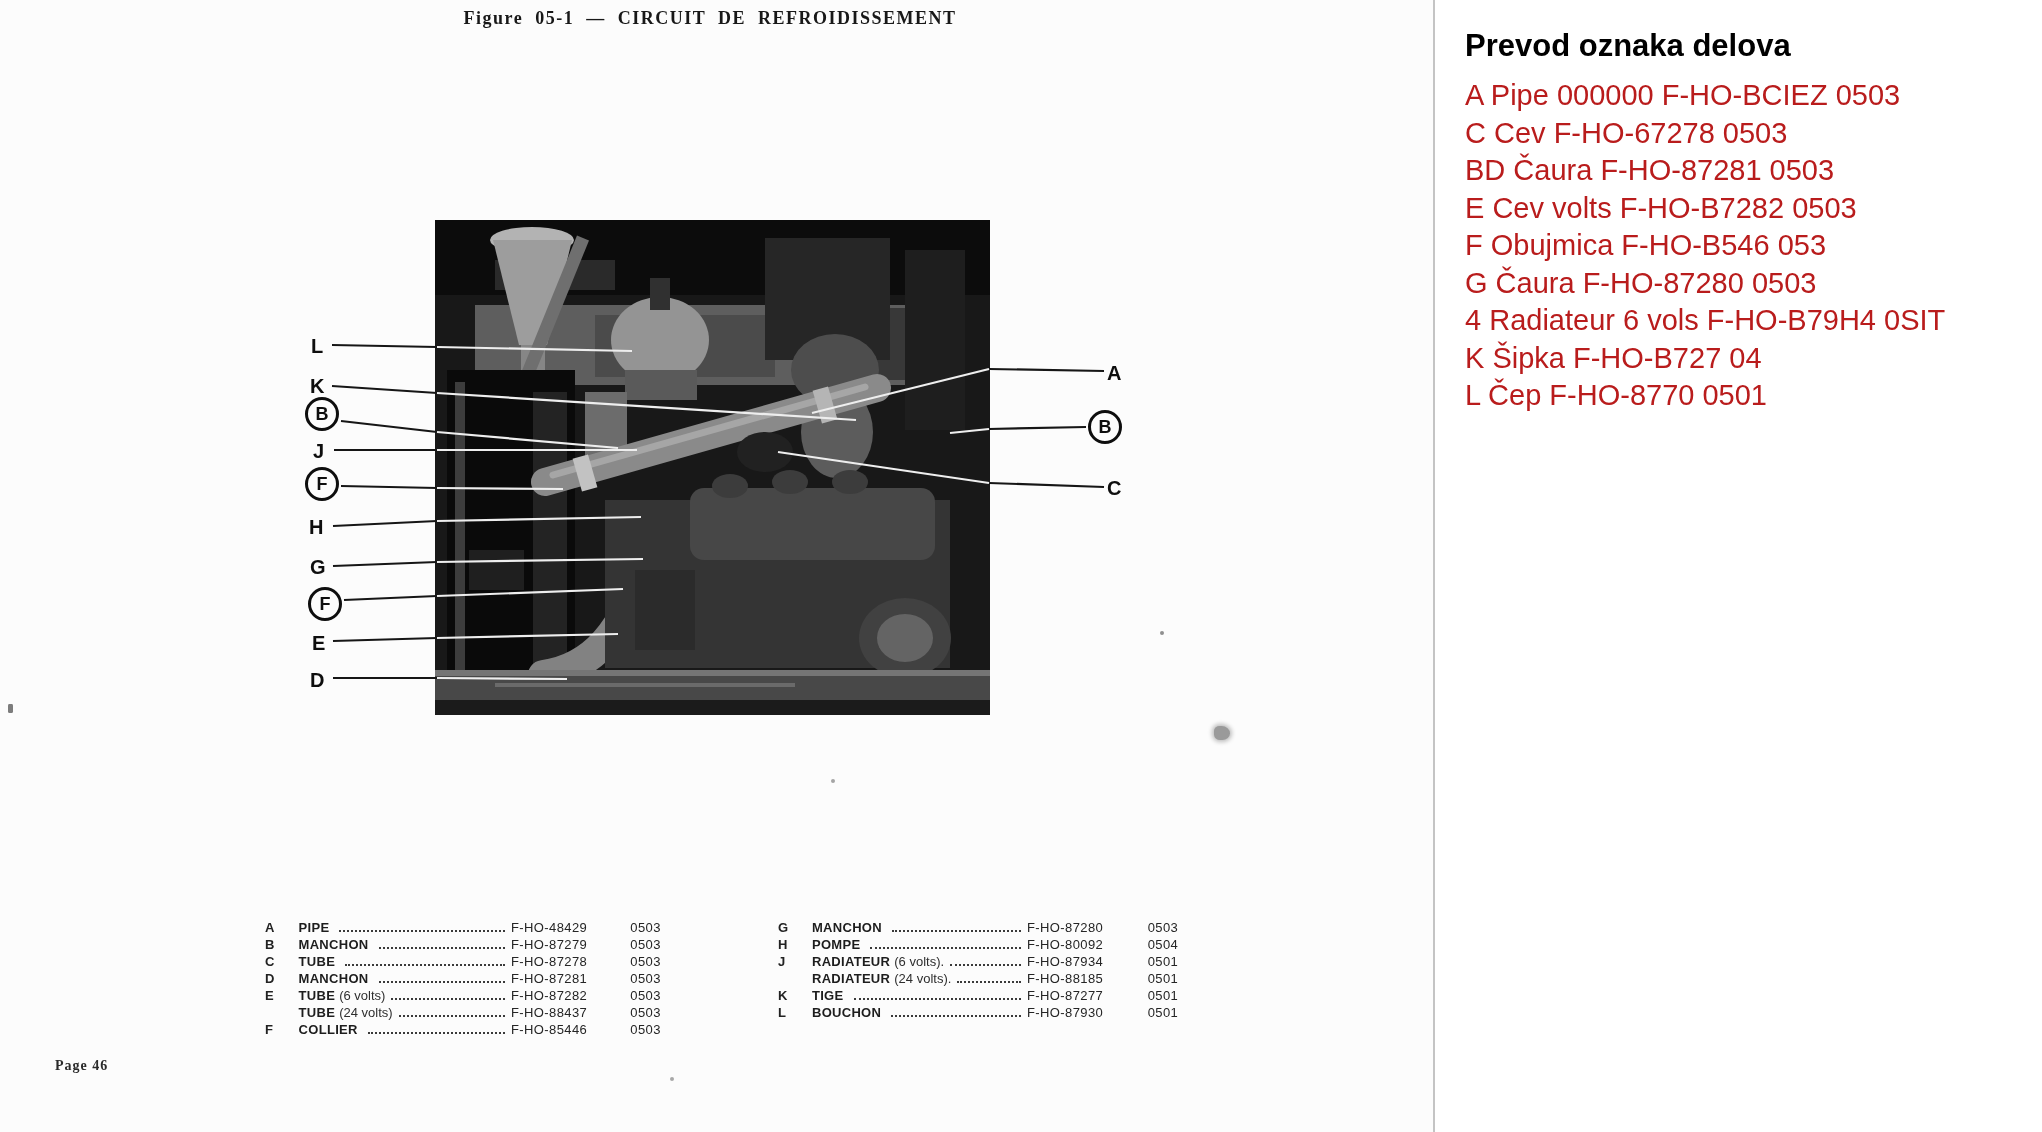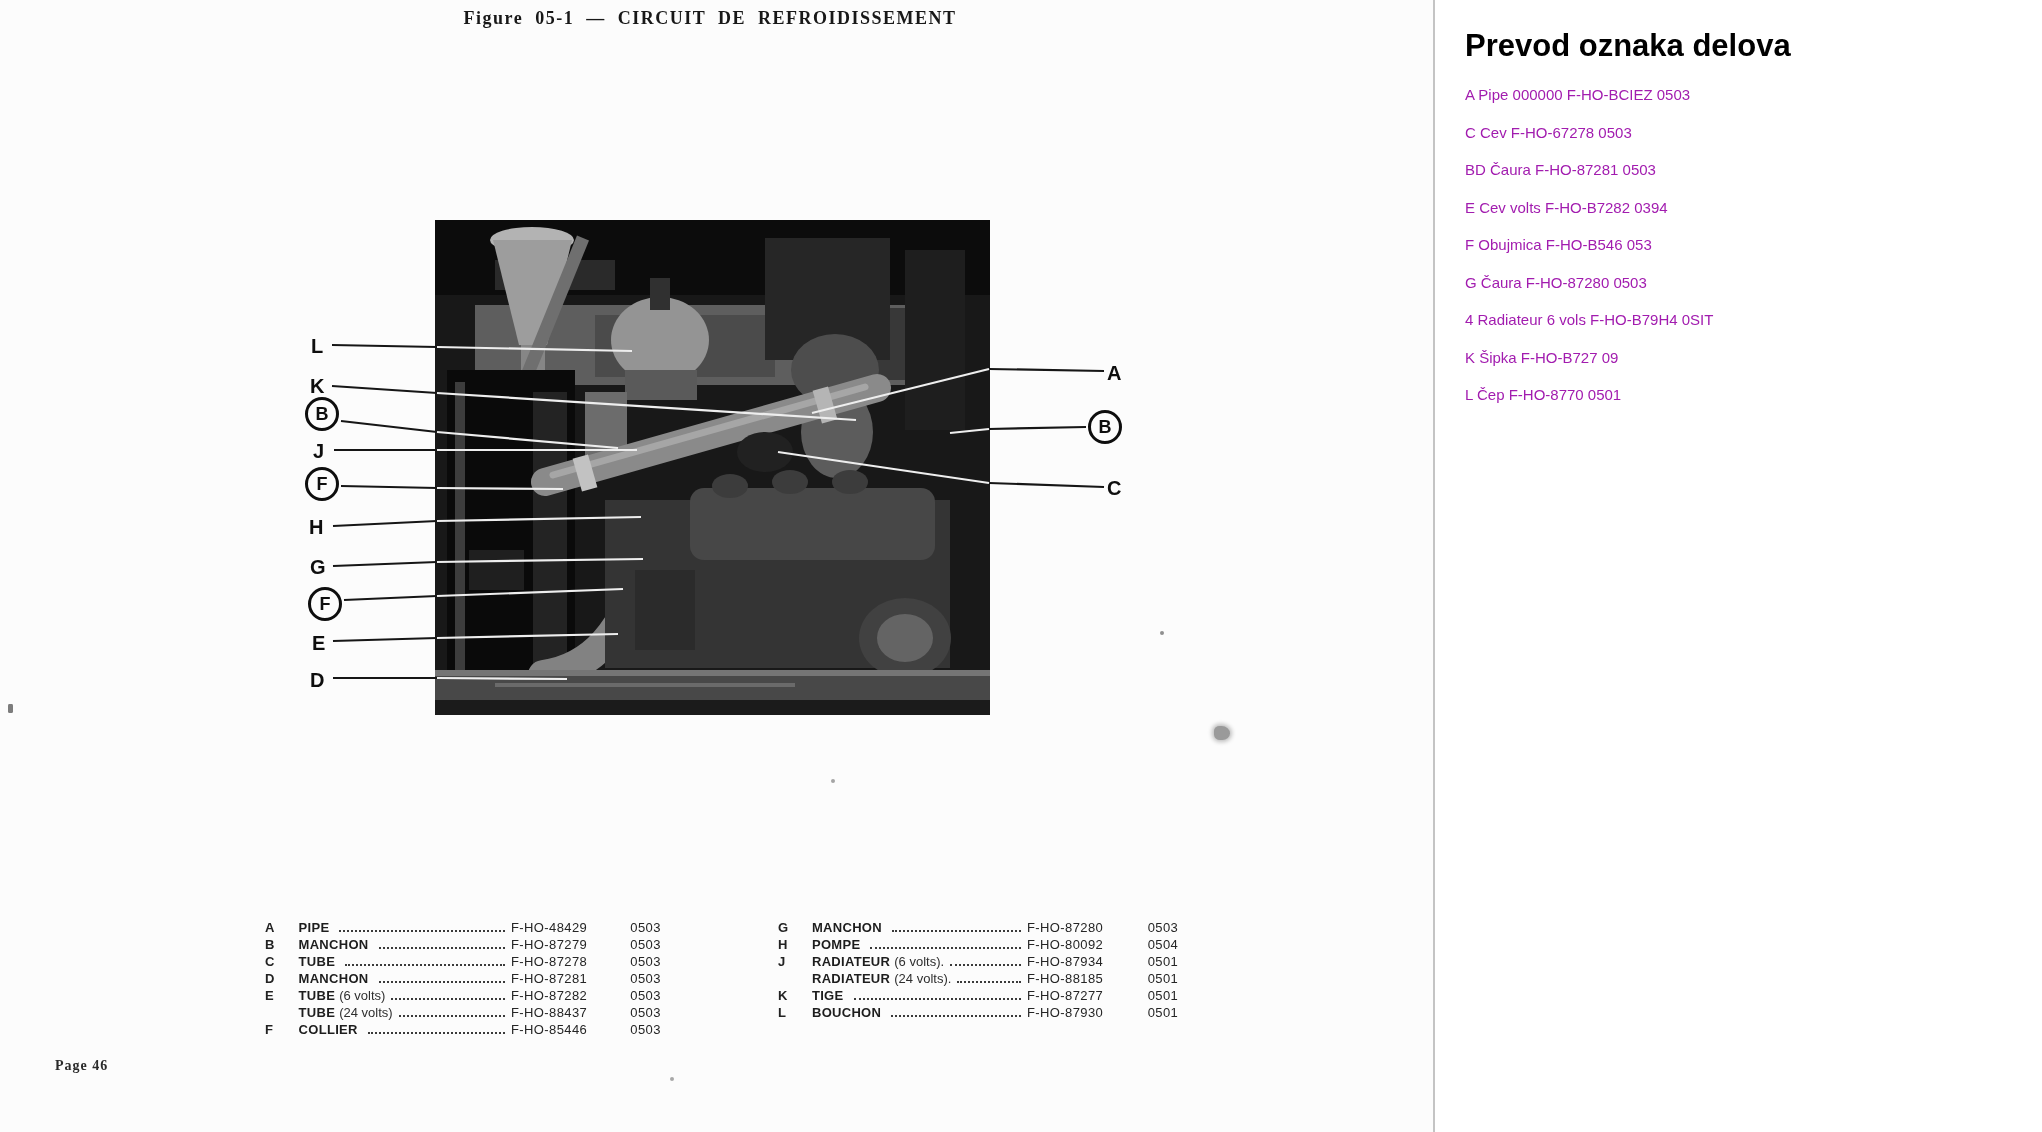--- a/index.html
+++ b/index.html
@@ -42,21 +42,21 @@
   
   .speck{position:absolute;border-radius:50%;z-index:2;}
 
   
   .divider{position:absolute;left:1433px;top:0;width:2px;height:1132px;background:#c4c4c4;}
 
   
   .right-panel{position:absolute;left:1435px;top:8px;width:607px;height:1132px;background:#ffffff;}
   .rp-title{margin:20px 0 0 30px;font-size:31px;font-weight:bold;color:#000;}
   .rp-list{margin:20px 0 0 30px;}
-  .rp-item{margin:0 0 15px 0;font-size:15px;line-height:22.5px;color:#a21caf;}
+  .rp-item{margin:0 0 15px 0;font-size:29px;line-height:22.5px;color:#b91c1c;}
 </style>
 </head>
 <body>
 
 <div class="app">
 
   <div class="left-page">
 
     <div class="fig-title">Figure 05-1 — CIRCUIT DE REFROIDISSEMENT</div>
 
@@ -309,22 +309,22 @@
   </div>
 
   <div class="divider"></div>
 
   <div class="right-panel">
     <h1 class="rp-title">Prevod oznaka delova</h1>
     <div class="rp-list">
       <p class="rp-item">A Pipe 000000 F-HO-BCIEZ 0503</p>
       <p class="rp-item">C Cev F-HO-67278 0503</p>
       <p class="rp-item">BD Čaura F-HO-87281 0503</p>
-      <p class="rp-item">E Cev volts F-HO-B7282 0394</p>
+      <p class="rp-item">E Cev volts F-HO-B7282 0503</p>
       <p class="rp-item">F Obujmica F-HO-B546 053</p>
       <p class="rp-item">G Čaura F-HO-87280 0503</p>
       <p class="rp-item">4 Radiateur 6 vols F-HO-B79H4 0SIT</p>
-      <p class="rp-item">K Šipka F-HO-B727 09</p>
+      <p class="rp-item">K Šipka F-HO-B727 04</p>
       <p class="rp-item">L Čep F-HO-8770 0501</p>
     </div>
   </div>
 
 </div>
 
 </body></html>

